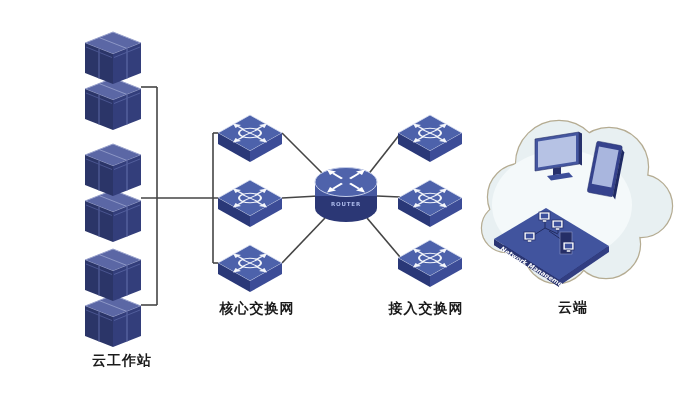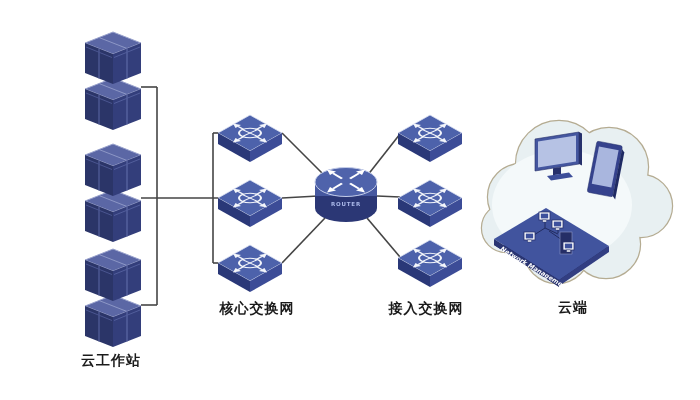--- a/index.html
+++ b/index.html
@@ -160,17 +160,17 @@
       <path d="M545,222 V228 L534,235 M545,228 L558,234 M558,228 V233 M549,231 L562,240" stroke="#222c60" stroke-width="1" fill="none"></path>
       <rect x="560" y="232" width="12" height="22" fill="#252e66" stroke="#8d97c6" stroke-width="0.6"></rect>
       <use href="#sym-mini" x="539" y="212"></use>
       <use href="#sym-mini" x="552" y="220"></use>
       <use href="#sym-mini" x="524" y="232"></use>
       <use href="#sym-mini" x="563" y="242"></use>
     </g>
   </g>
 </svg>
 
-  <div class="lbl" style="left:111px;top:352px">云工作站</div>
+  <div class="lbl" style="left:122px;top:352px">云工作站</div>
   <div class="lbl" style="left:426px;top:300px">接入交换网</div>
   <div class="lbl" style="left:257px;top:300px">核心交换网</div>
   <div class="lbl" style="left:573px;top:299px">云端</div>
 </div>
 
 </body></html>

